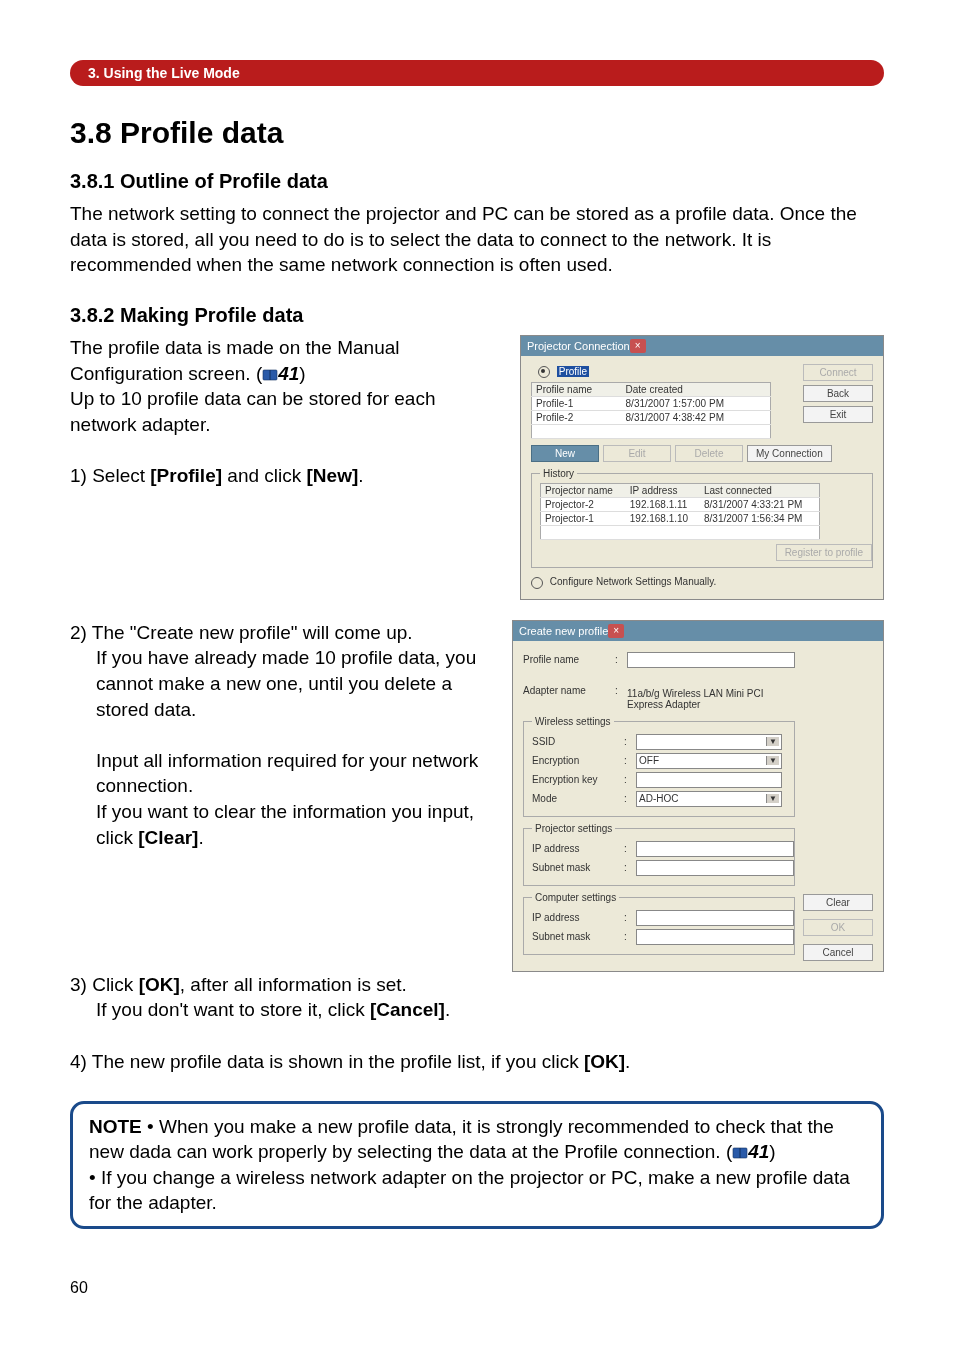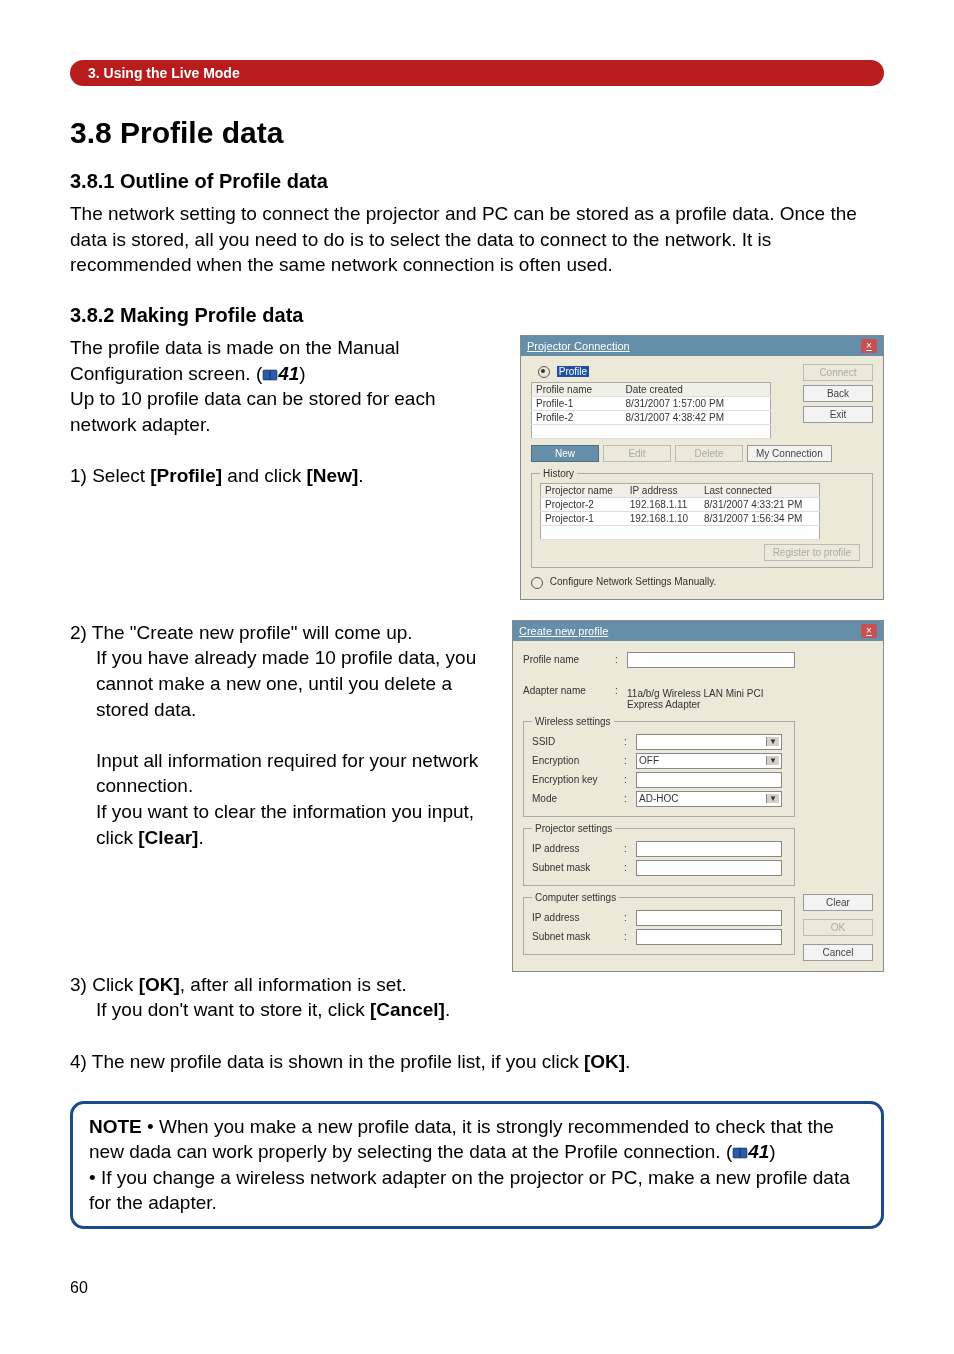--- a/index.html
+++ b/index.html
@@ -71,23 +71,22 @@
     font-size: 10px;
     color: #333;
     width: 362px;
   }
   .dlg-title {
     background: #668ea8;
     color: #fff;
     padding: 3px 6px;
     font-size: 11px;
     display: flex;
-    justify-content: space-between;
+    justify-content: flex-start;
     align-items: center;
-    text-decoration: underline;
   }
   .dlg-close {
     background: #c75050;
     color: #fff;
     width: 16px;
     height: 14px;
     text-align: center;
     line-height: 14px;
     font-size: 10px;
     border-radius: 2px;
@@ -115,21 +114,21 @@
     border: 1px solid #aaa;
     background:#fff;
     width: 240px;
     border-collapse: collapse;
     font-size: 10px;
   }
   .tbl th, .tbl td { border-bottom: 1px solid #ddd; padding: 1px 4px; text-align:left; font-weight: normal; }
   .tbl th { background: #f0f0e8; }
   .btnrow { margin-top:6px; display:flex; gap:4px; }
   .btnrow .btn { min-width: 50px; }
-  fieldset { border:1px solid #aaa; margin:6px 0; padding:4px 12px 6px 8px; font-size:10px; }
+  fieldset { border:1px solid #aaa; margin:6px 0; padding:4px 0 6px 8px; font-size:10px; }
   legend { padding:0 3px; color:#333; }
   .hist-tbl { width: 280px; }
   .reg-btn { float:right; margin-top:4px; }
   .cfg-line { margin-top:8px; }
 
   
   .dlg2 { width: 370px; }
   .row { display:flex; align-items:center; margin:3px 0; gap:6px; }
   .row .lab { width: 86px; }
   .row .colon { width: 6px; }

